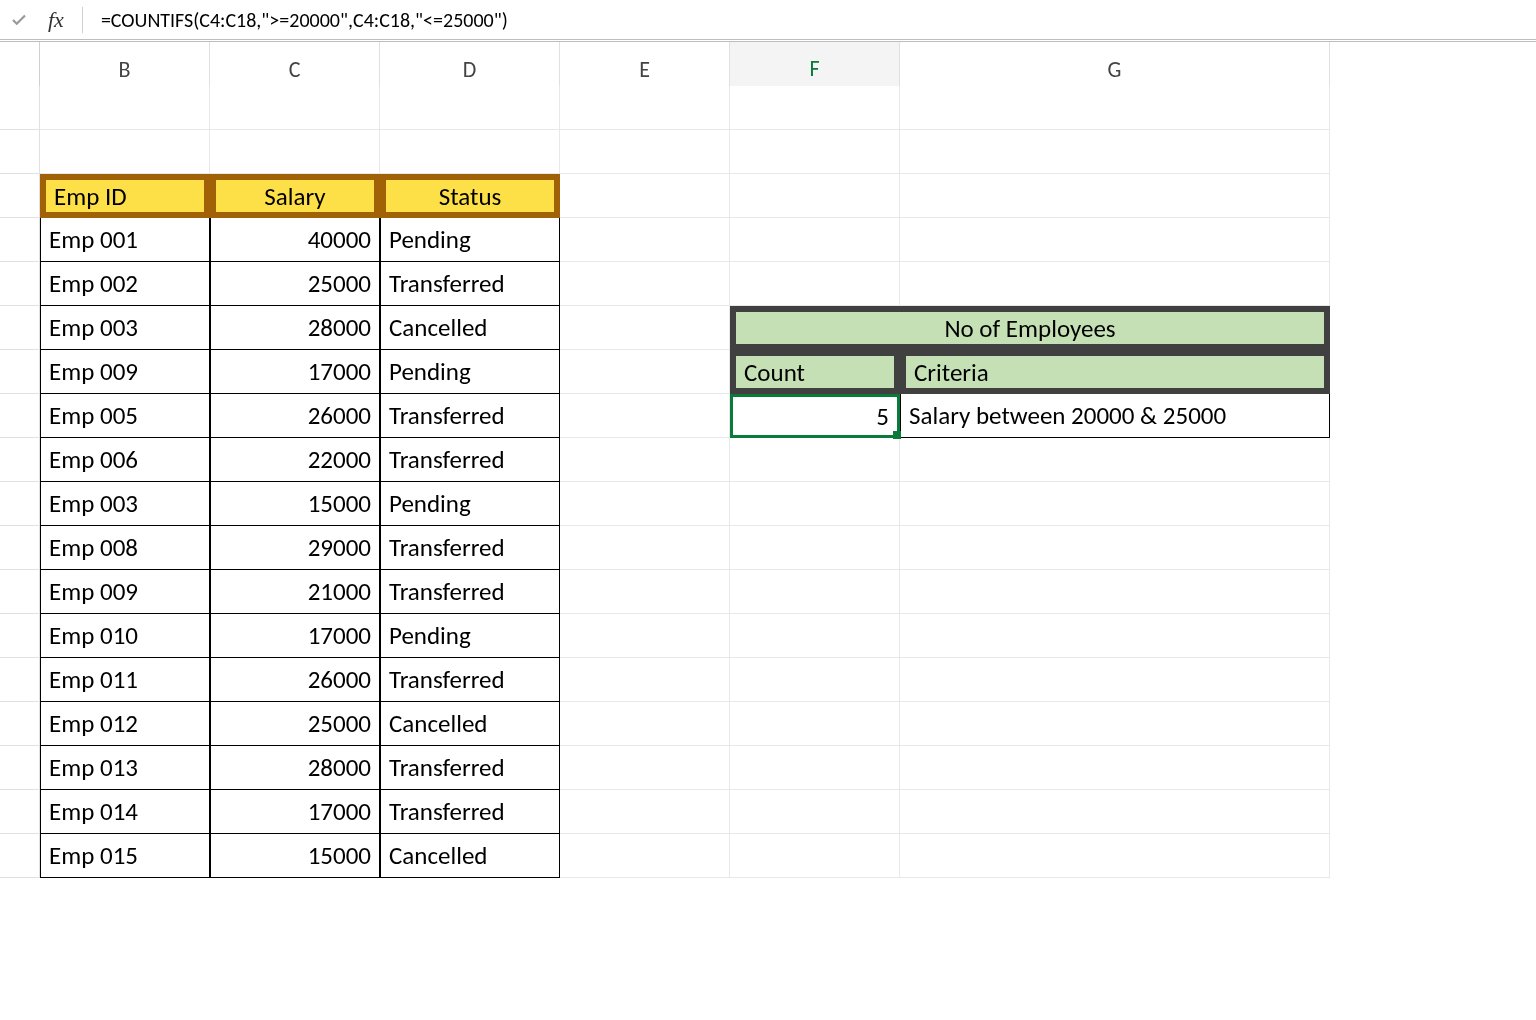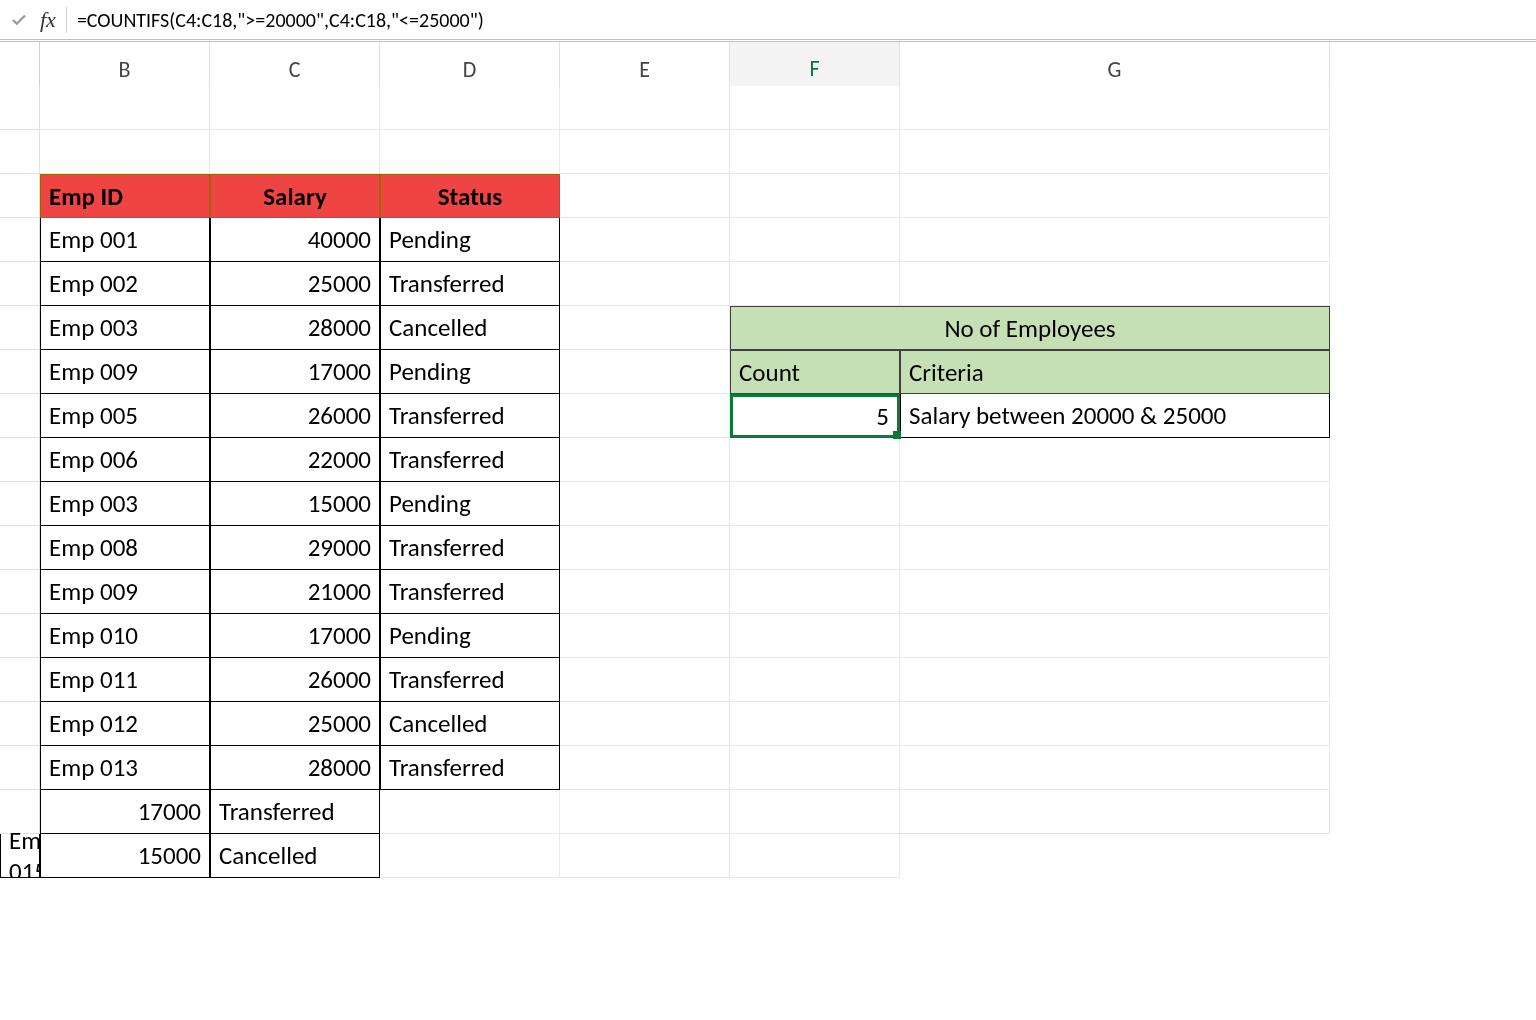--- a/index.html
+++ b/index.html
@@ -9,21 +9,21 @@
     font-size: 24px;
     background: #fff;
     color: #000;
   }
   .formula-bar {
     display: flex;
     align-items: center;
     height: 42px;
     border-bottom: 3px double #bdbdbd;
     padding: 0 8px;
-    gap: 4px;
+    gap: 12px;
     background: #fff;
   }
   .fb-check {
     width: 22px; height: 22px; display:flex;align-items:center;justify-content:center;
     color:#9a9a9a;
   }
   .fb-fx {
     font-style: italic;
     font-family: 'Times New Roman', serif;
     font-size: 22px;
@@ -62,34 +62,34 @@
   .cell {
     border-right:1px solid #e8e8e8;
     border-bottom:1px solid #e8e8e8;
     display:flex;align-items:center;
     padding:0 8px;
     font-size:25px;
     background:#fff;
   }
   .num { justify-content:flex-end; }
   .hdr {
-    background:#ef4444;
-    font-weight:700;
-    border:1px solid #a16207;
+    background:#fde047;
+    font-weight:400;
+    border:6px solid #a16207;
     justify-content:center;
   }
   .hdr.left { justify-content:flex-start; }
   .data {
     border:1px solid #000;
     border-top:none;
   }
   .data.salary { justify-content:flex-end; }
   .green {
     background:#c5e0b4;
-    border:1px solid #404040;
+    border:6px solid #404040;
   }
   .green.center { justify-content:center; }
   .outcell {
     border:1px solid #000;
     border-top:none;
   }
   .active {
     border:3px solid #0a7a3b !important;
     position:relative;
   }
@@ -248,20 +248,21 @@
 
   <div class="row-head"></div>
   <div class="cell data">Emp 013</div>
   <div class="cell data salary">28000</div>
   <div class="cell data">Transferred</div>
   <div class="cell"></div>
   <div class="cell"></div>
   <div class="cell"></div>
 
   <div class="row-head"></div>
+  <div class="cell data">Emp 014</div>
   <div class="cell data salary">17000</div>
   <div class="cell data">Transferred</div>
   <div class="cell"></div>
   <div class="cell"></div>
   <div class="cell"></div>
 
   <div class="row-head"></div>
   <div class="cell data">Emp 015</div>
   <div class="cell data salary">15000</div>
   <div class="cell data">Cancelled</div>

